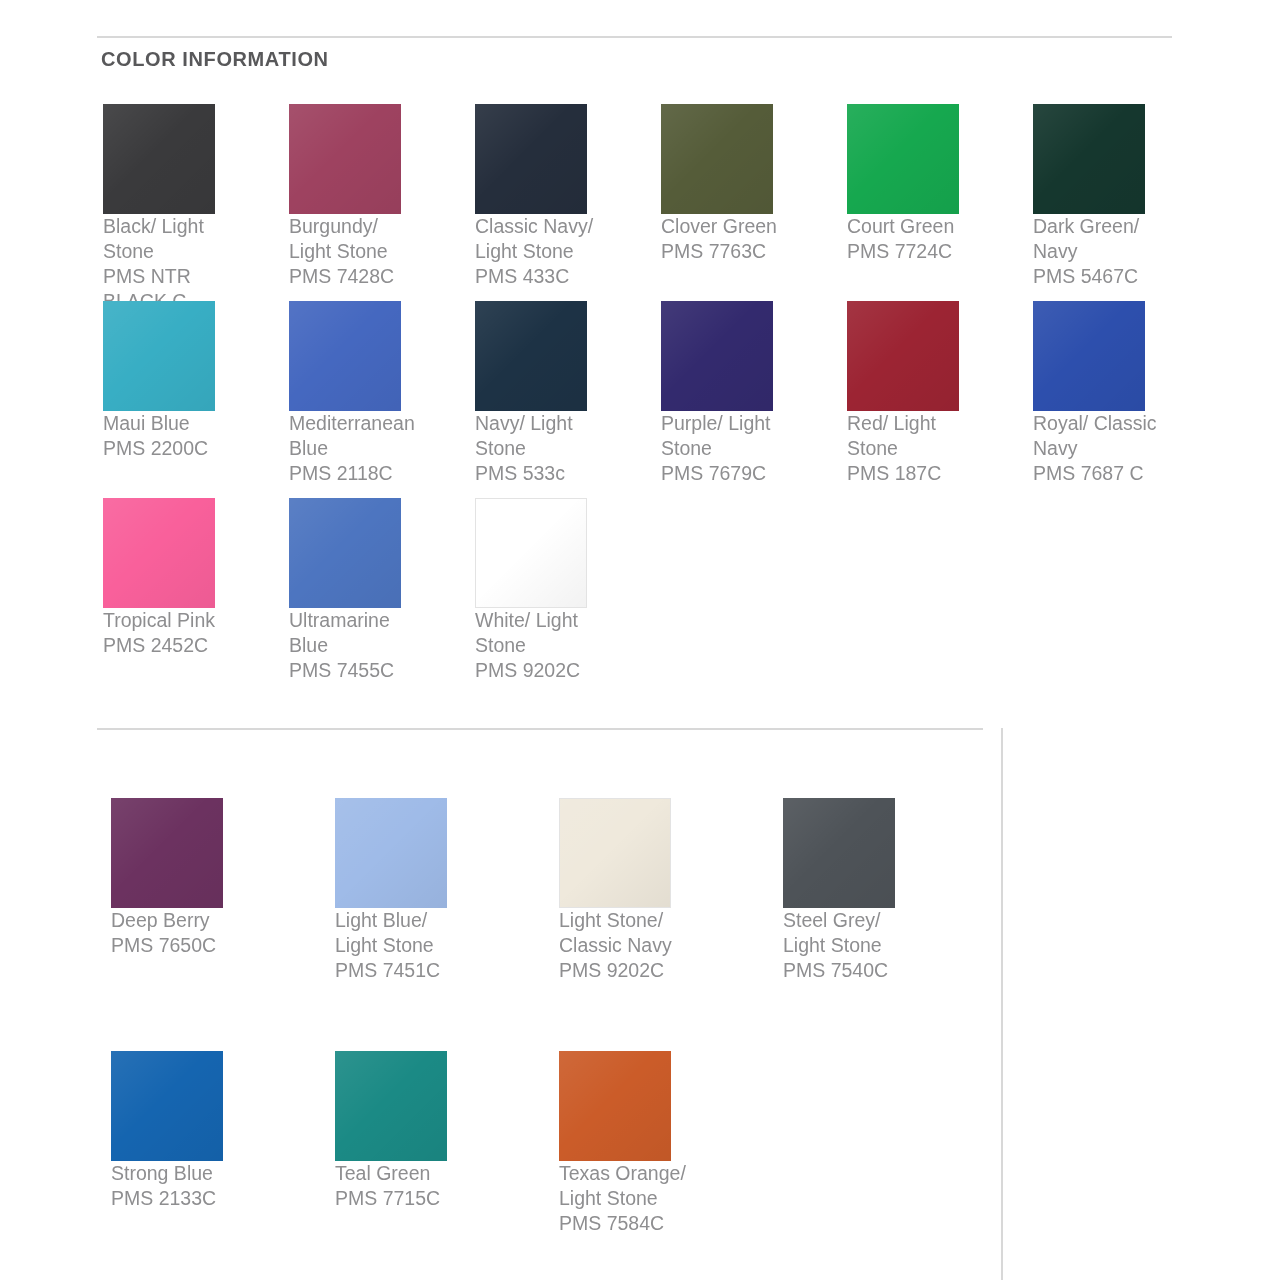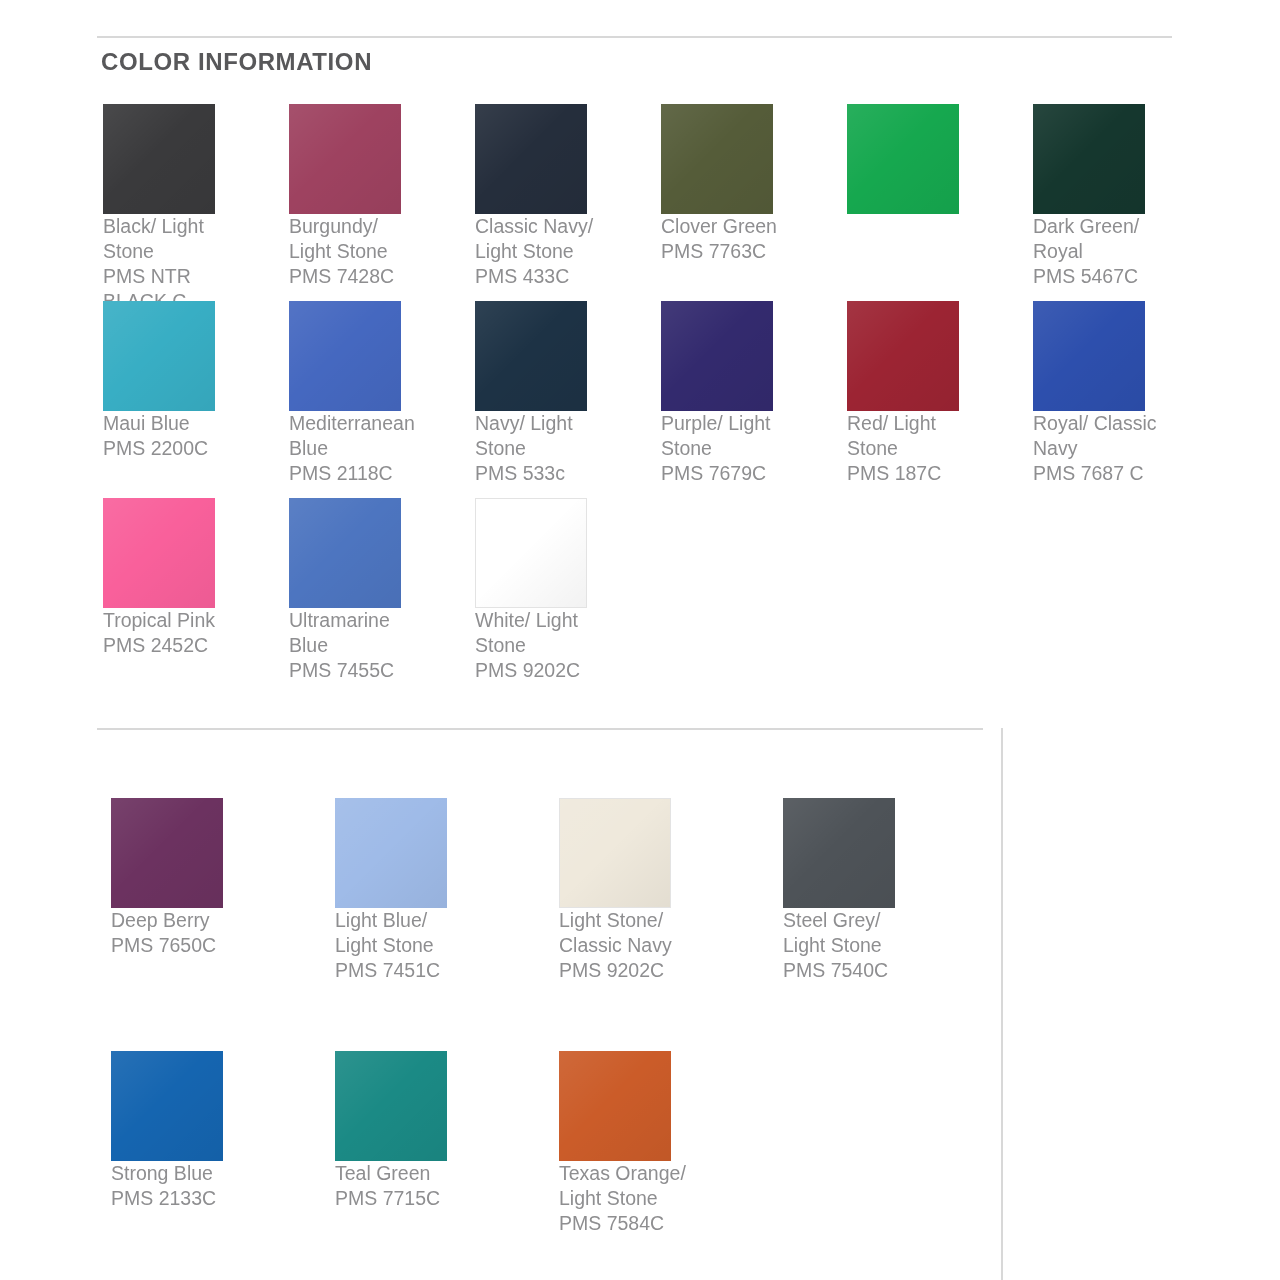--- a/index.html
+++ b/index.html
@@ -30,21 +30,21 @@
     width: 1075px;
     height: 2px;
     background: #d8d8d8;
   }
 
   
   .section-heading {
     position: absolute;
     left: 101px;
     top: 48px;
-    font-size: 24px;
+    font-size: 20px;
     font-weight: bold;
     letter-spacing: 0.6px;
     color: #58585a;
     font-family: "Liberation Sans", sans-serif;
   }
 
   
   .grid {
     position: absolute;
     display: grid;
@@ -169,25 +169,27 @@
 Light Stone
 PMS 433C</div>
       </div>
       <div class="swatch-cell">
         <div class="swatch-chip" style="background-color: rgb(85, 92, 57);"></div>
         <div class="swatch-label">Clover Green
 PMS 7763C</div>
       </div>
       <div class="swatch-cell">
         <div class="swatch-chip" style="background-color: rgb(22, 168, 79);"></div>
+        <div class="swatch-label">Court Green
+PMS 7724C</div>
       </div>
       <div class="swatch-cell">
         <div class="swatch-chip" style="background-color: rgb(21, 55, 46);"></div>
         <div class="swatch-label">Dark Green/
-Royal
+Navy
 PMS 5467C</div>
       </div>
       <div class="swatch-cell">
         <div class="swatch-chip" style="background-color: rgb(56, 174, 196);"></div>
         <div class="swatch-label">Maui Blue
 PMS 2200C</div>
       </div>
       <div class="swatch-cell">
         <div class="swatch-chip" style="background-color: rgb(69, 104, 192);"></div>
         <div class="swatch-label">Mediterranean

